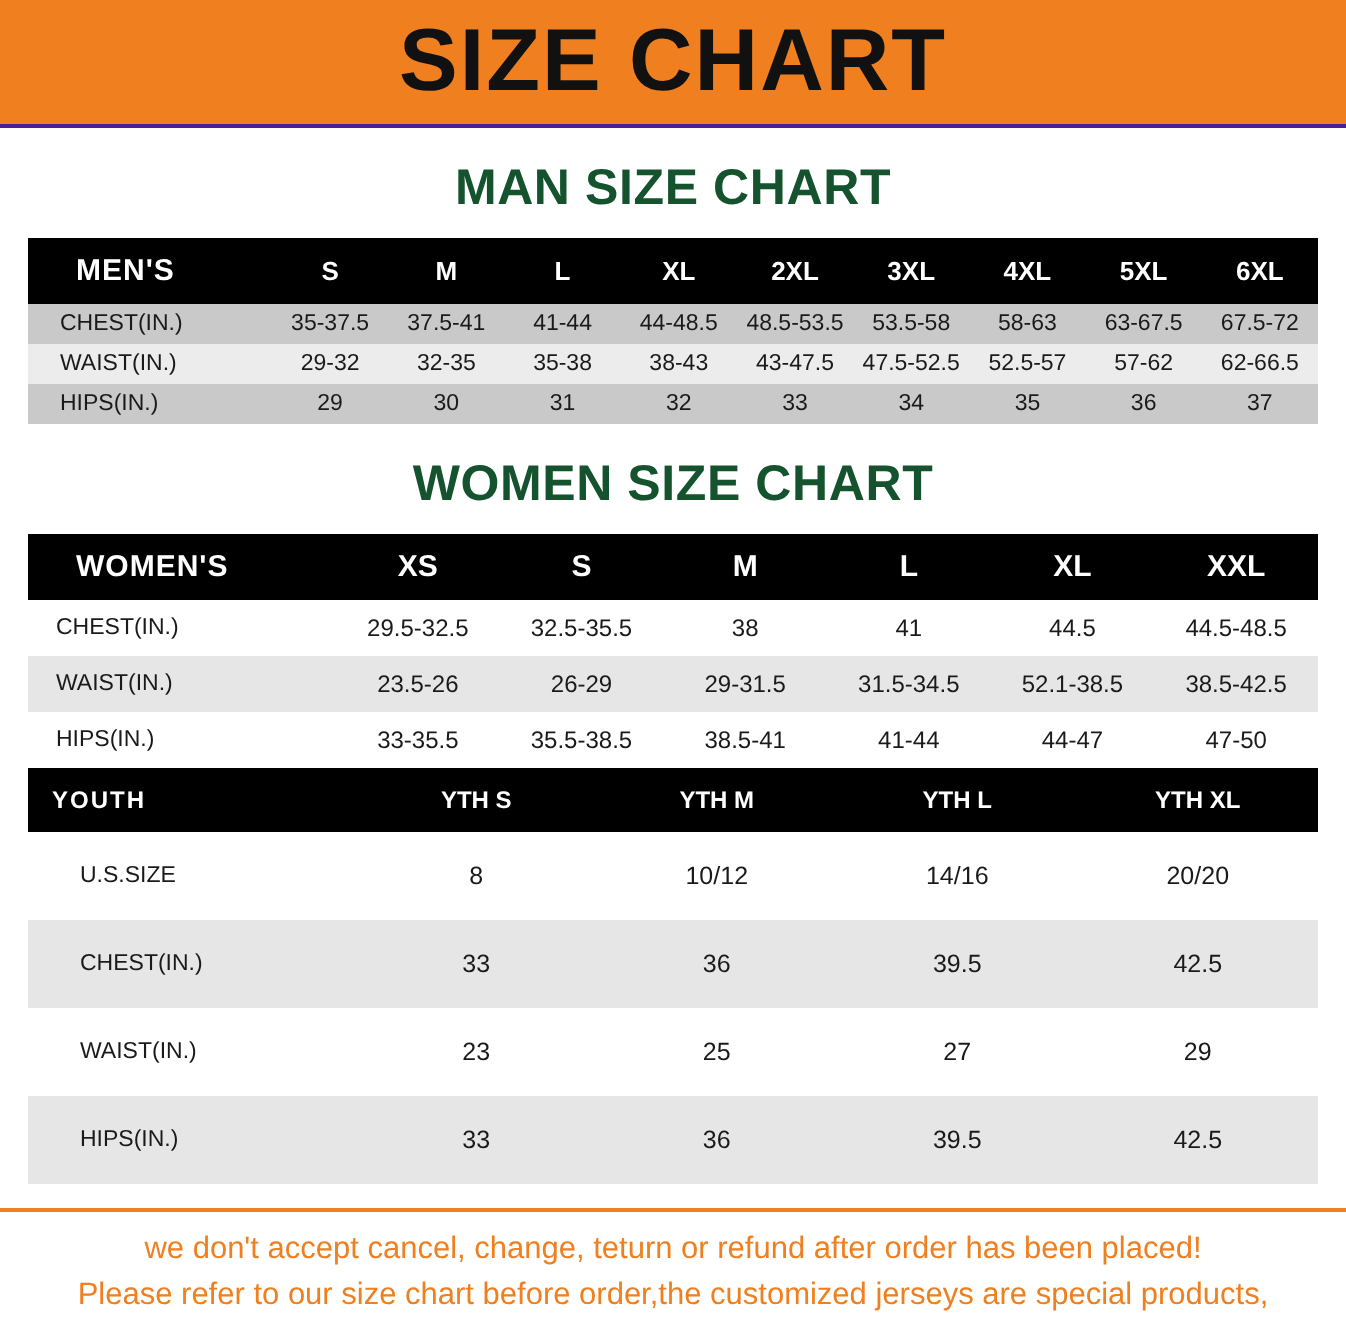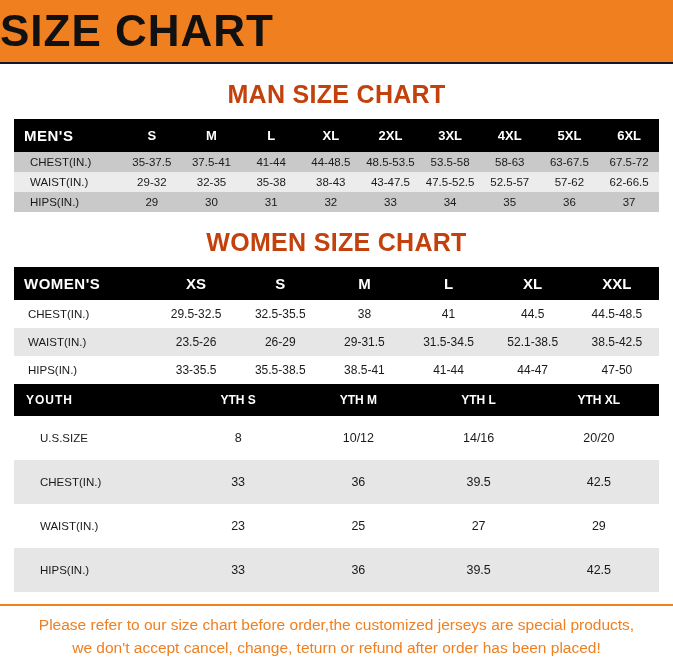--- a/index.html
+++ b/index.html
@@ -19,37 +19,37 @@
     position: relative;
     background: #ffffff;
     box-sizing: border-box;
   }
   
   .banner {
     background: #ef7f1f;
     height: 62px;
     display: flex;
     align-items: center;
-    justify-content: flex-start;
-    border-bottom: 2px solid #0f172a;
+    justify-content: center;
+    border-bottom: 2px solid #4c1d95;
   }
   .banner-title {
     font-family: "Liberation Sans", sans-serif;
     font-weight: bold;
     font-size: 44px;
     letter-spacing: 1px;
     color: #111111;
     line-height: 1;
   }
   
   .section-title {
     text-align: center;
     font-weight: bold;
     font-size: 25px;
-    color: #c2410c;
+    color: #14532d;
     margin: 16px 0 10px 0;
     letter-spacing: 0.3px;
   }
   .section {
     padding: 0 14px;
   }
   
   table.size-table {
     width: 100%;
     border-collapse: collapse;
@@ -66,21 +66,21 @@
   }
   table.size-table thead th {
     background: #000000;
     color: #ffffff;
     font-weight: bold;
     font-size: 13px;
     padding: 8px 2px;
   }
   table.size-table thead th.rowhead {
     text-align: left;
-    padding-left: 10px;
+    padding-left: 24px;
     font-size: 15px;
     letter-spacing: 0.5px;
   }
   table.size-table tbody td.rowhead {
     text-align: left;
     padding-left: 16px;
     font-weight: normal;
     font-size: 11.5px;
   }
   tr.stripe-dark td {
@@ -294,17 +294,17 @@
           <td>33</td>
           <td>36</td>
           <td>39.5</td>
           <td>42.5</td>
         </tr>
       </tbody>
     </table>
   </div>
 
   <div class="footer">
+    <div class="footer-line">we don't accept cancel, change, teturn or refund after order has been placed!</div>
     <div class="footer-line">Please refer to our size chart before order,the customized jerseys are special products,</div>
-    <div class="footer-line">we don't accept cancel, change, teturn or refund after order has been placed!</div>
   </div>
 
 </div>
 
 </body></html>

